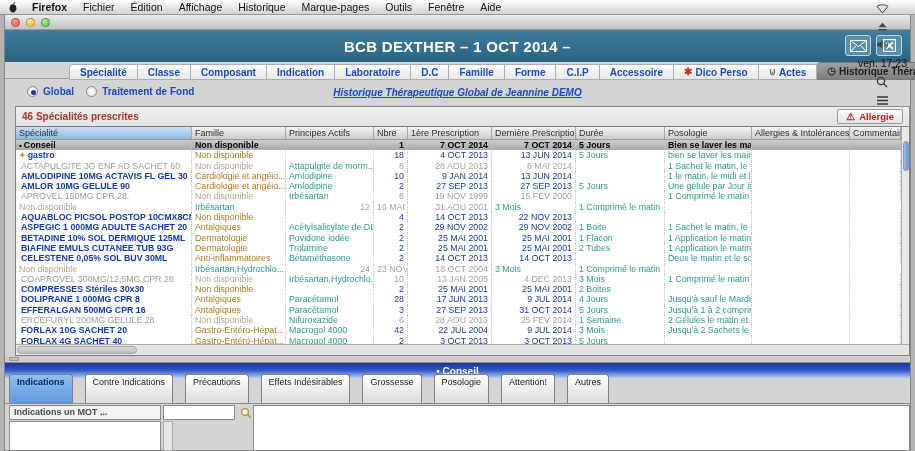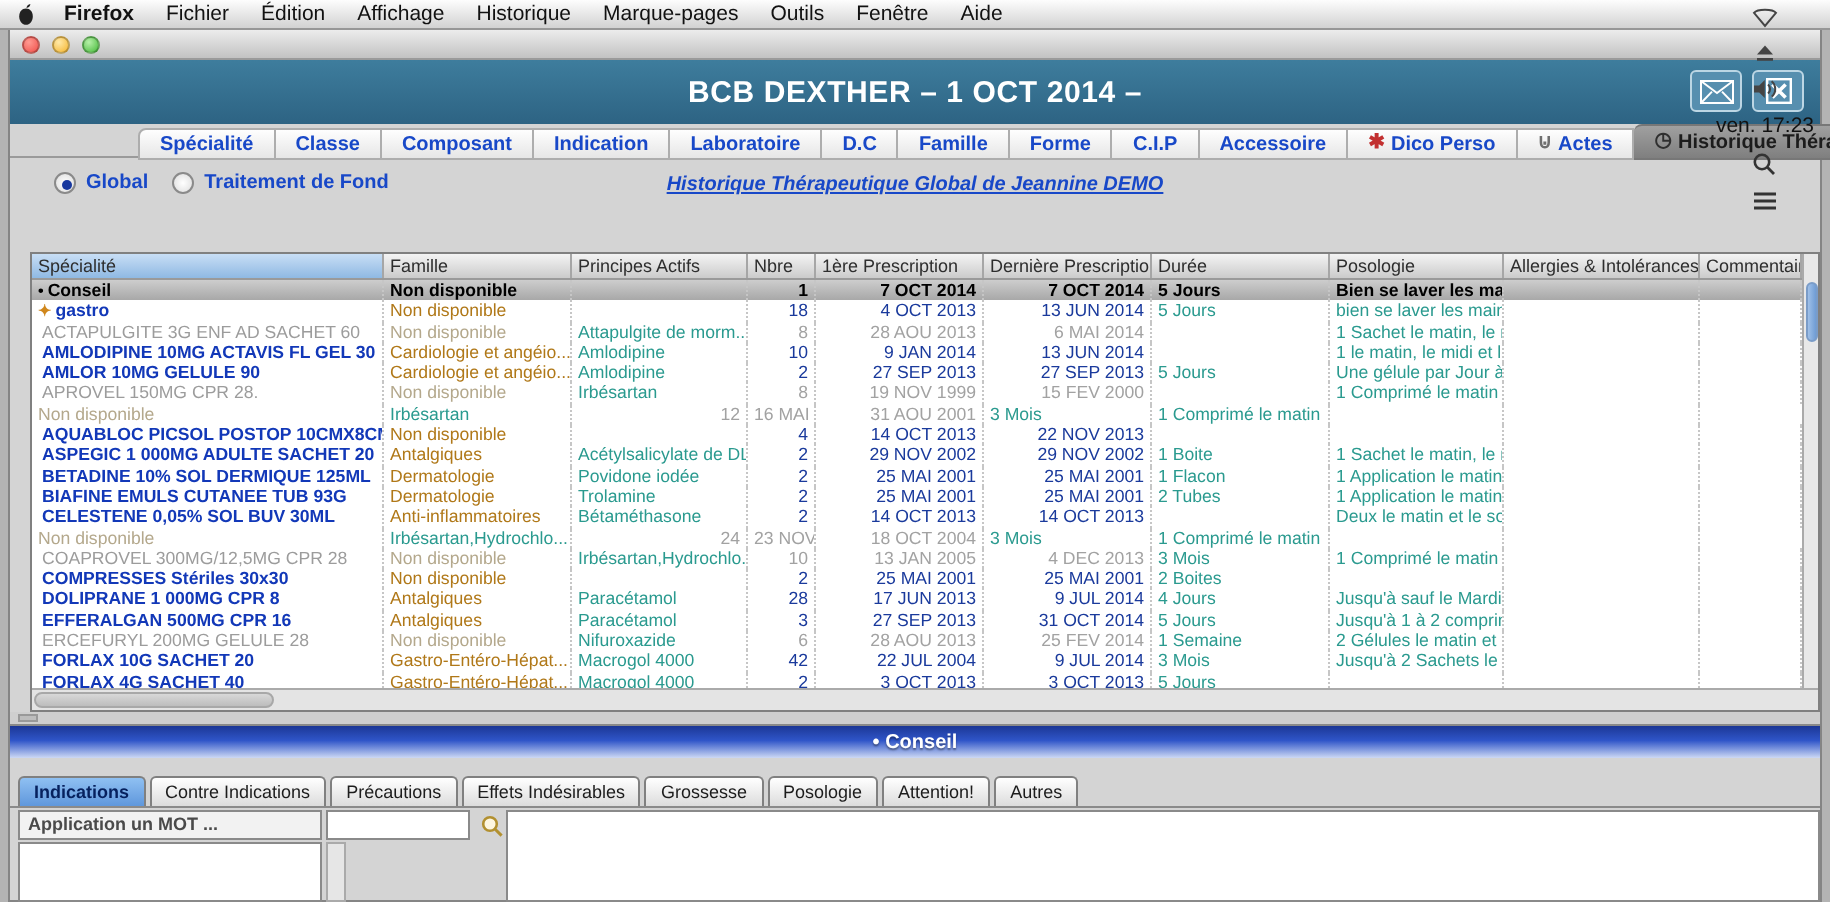--- a/index.html
+++ b/index.html
@@ -113,22 +113,22 @@
   
   .conseilbar { position:absolute; left:0; top:347px; width:100%; height:17px;
     background:linear-gradient(180deg,#1c3796 0%, #2f55c8 45%, #cdd9f4 100%);
     border-top:1px solid #8a8a8a; display:flex; align-items:center; justify-content:center; }
   .conseilbar .clabel { color:#fff; font-size:10px; font-weight:bold; text-shadow:0 1px 1px rgba(0,0,0,.4); }
 
   
   .dtabs { position:absolute; left:0; top:373px; width:100%; height:16px; border-bottom:1px solid #8a8a8a;
     display:flex; align-items:flex-end; padding-left:4px; }
   .dtab { border:1px solid #808080; border-bottom:none; background:linear-gradient(#ffffff,#dcdcdc);
-    font-size:9px; color:#1c1c1c; padding:0 7px; height:15px; line-height:14px; border-radius:3px 3px 0 0;
-    margin-right:2px; white-space:nowrap; }
+    font-size:9px; color:#1c1c1c; padding:0 7px; height:29px; line-height:14px; border-radius:3px 3px 0 0;
+    margin-right:12px; white-space:nowrap; }
   .dtab.active { background:linear-gradient(#8fc0f2,#5f97dc); color:#06215e; font-weight:bold; }
 
   
   .search-label-box { position:absolute; left:4px; top:390px; width:152px; height:15px; background:#f2f2f2;
     border:1px solid #8a8a8a; font-size:9px; color:#4a4a4a; font-weight:bold; line-height:13px; padding:0 4px; }
   .search-input { position:absolute; left:158px; top:390px; width:72px; height:15px; background:#fff;
     border:1px solid #8a8a8a; font-size:9px; padding:0 3px; font-family:"Liberation Sans",sans-serif; }
   .search-go { position:absolute; left:234px; top:391px; width:14px; height:14px; display:flex; align-items:center; justify-content:center; }
   .left-list { position:absolute; left:4px; top:406px; width:152px; height:30px; background:#fff; border:1px solid #8a8a8a; }
   .left-list-scroll { position:absolute; left:158px; top:406px; width:10px; height:30px; background:#e6e6e6; border:1px solid #aaa; }
@@ -306,20 +306,27 @@
           <span class="rdot on" data-name="radio-global-dot"></span>
           <span data-name="radio-global-label">Global</span>
         </span>
         <span class="radio" data-name="radio-traitement-de-fond">
           <span class="rdot" data-name="radio-fond-dot"></span>
           <span data-name="radio-fond-label">Traitement de Fond</span>
         </span>
       </span>
     </div>
 
+    <div class="countbar" data-name="count-bar">
+      <span class="count-label" data-name="prescription-count">46 Spécialités prescrites</span>
+      <span class="allergy-btn" data-name="allergy-button">
+        <i class="warn" data-name="warning-icon">⚠</i>
+        <span data-name="allergy-button-label">Allergie</span>
+      </span>
+    </div>
 
     <div class="tablewrap tgrid" data-name="prescriptions-table">
       <div class="thead" data-name="table-header">
 
       <span class="hcell" data-name="column-header">Spécialité</span>
           <span class="hcell" data-name="column-header">Famille</span>
           <span class="hcell" data-name="column-header">Principes Actifs</span>
           <span class="hcell" data-name="column-header">Nbre</span>
           <span class="hcell" data-name="column-header">1ère Prescription</span>
           <span class="hcell" data-name="column-header">Dernière Prescription</span>
@@ -590,21 +597,21 @@
     <span class="dtab active" data-name="detail-tab">Indications</span>
         <span class="dtab" data-name="detail-tab">Contre Indications</span>
         <span class="dtab" data-name="detail-tab">Précautions</span>
         <span class="dtab" data-name="detail-tab">Effets Indésirables</span>
         <span class="dtab" data-name="detail-tab">Grossesse</span>
         <span class="dtab" data-name="detail-tab">Posologie</span>
         <span class="dtab" data-name="detail-tab">Attention!</span>
         <span class="dtab" data-name="detail-tab">Autres</span>
       </div>
 
-    <div class="search-label-box" data-name="search-word-label">Application un MOT ...</div>
+    <div class="search-label-box" data-name="search-word-label">Indications un MOT ...</div>
     <input class="search-input" type="text" data-name="search-word-input" value="" style="">
     <span class="search-go" data-name="search-icon">
       <svg width="12" height="12" viewBox="0 0 12 12">
           <circle cx="5" cy="5" r="3.4" fill="#fdf6e0" stroke="#b29030" stroke-width="1.3"></circle>
           <path d="M7.6 7.6 L10.8 10.8" stroke="#b29030" stroke-width="1.5"></path>
         </svg>
     </span>
     <div class="left-list" data-name="word-list-box"></div>
     <div class="left-list-scroll" data-name="word-list-scrollbar"></div>
     <div class="right-pane" data-name="detail-content-pane"></div>

